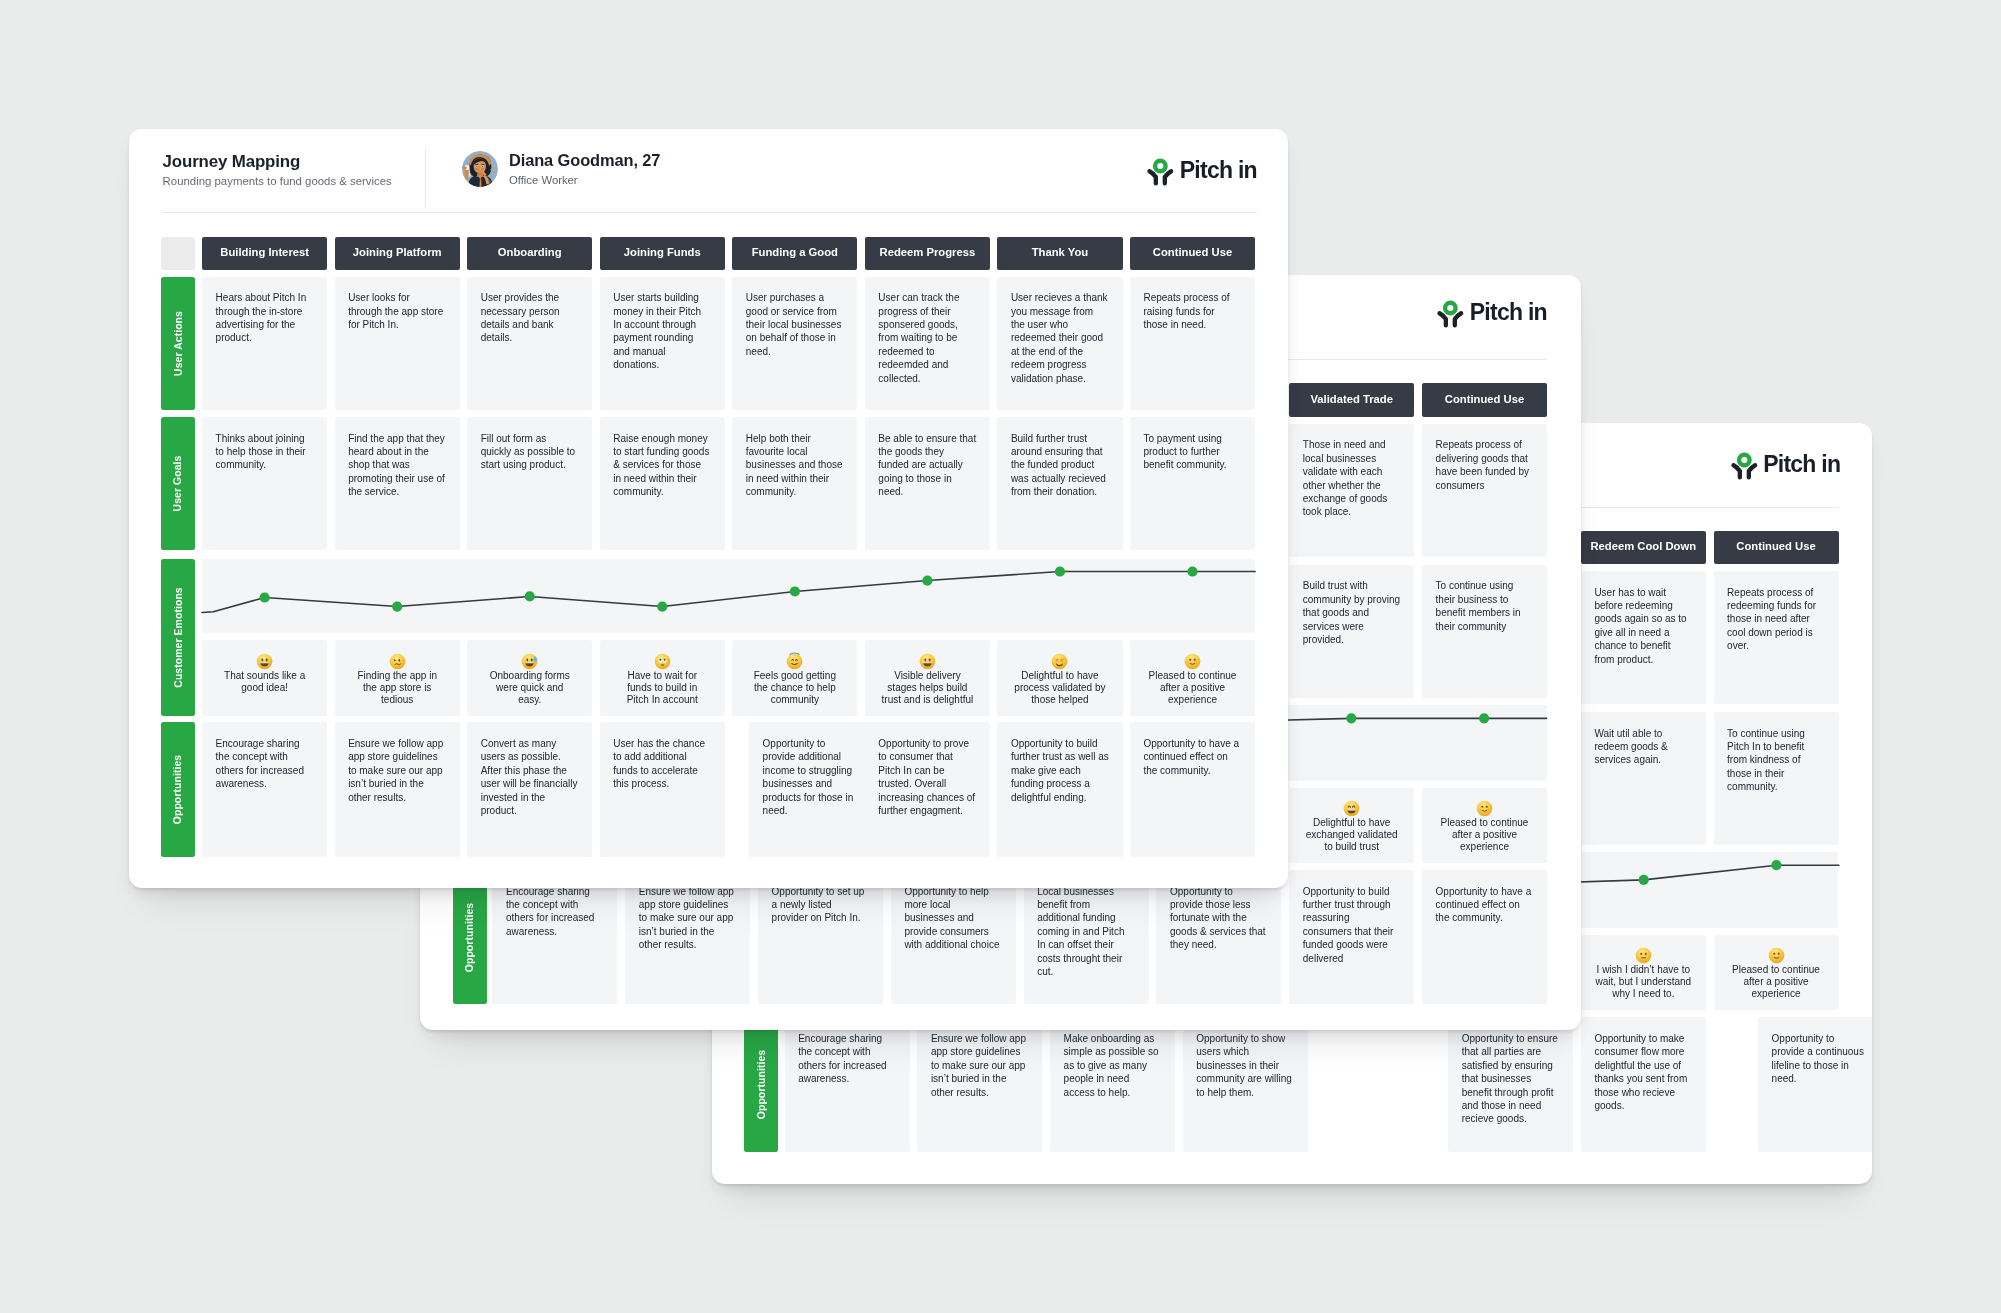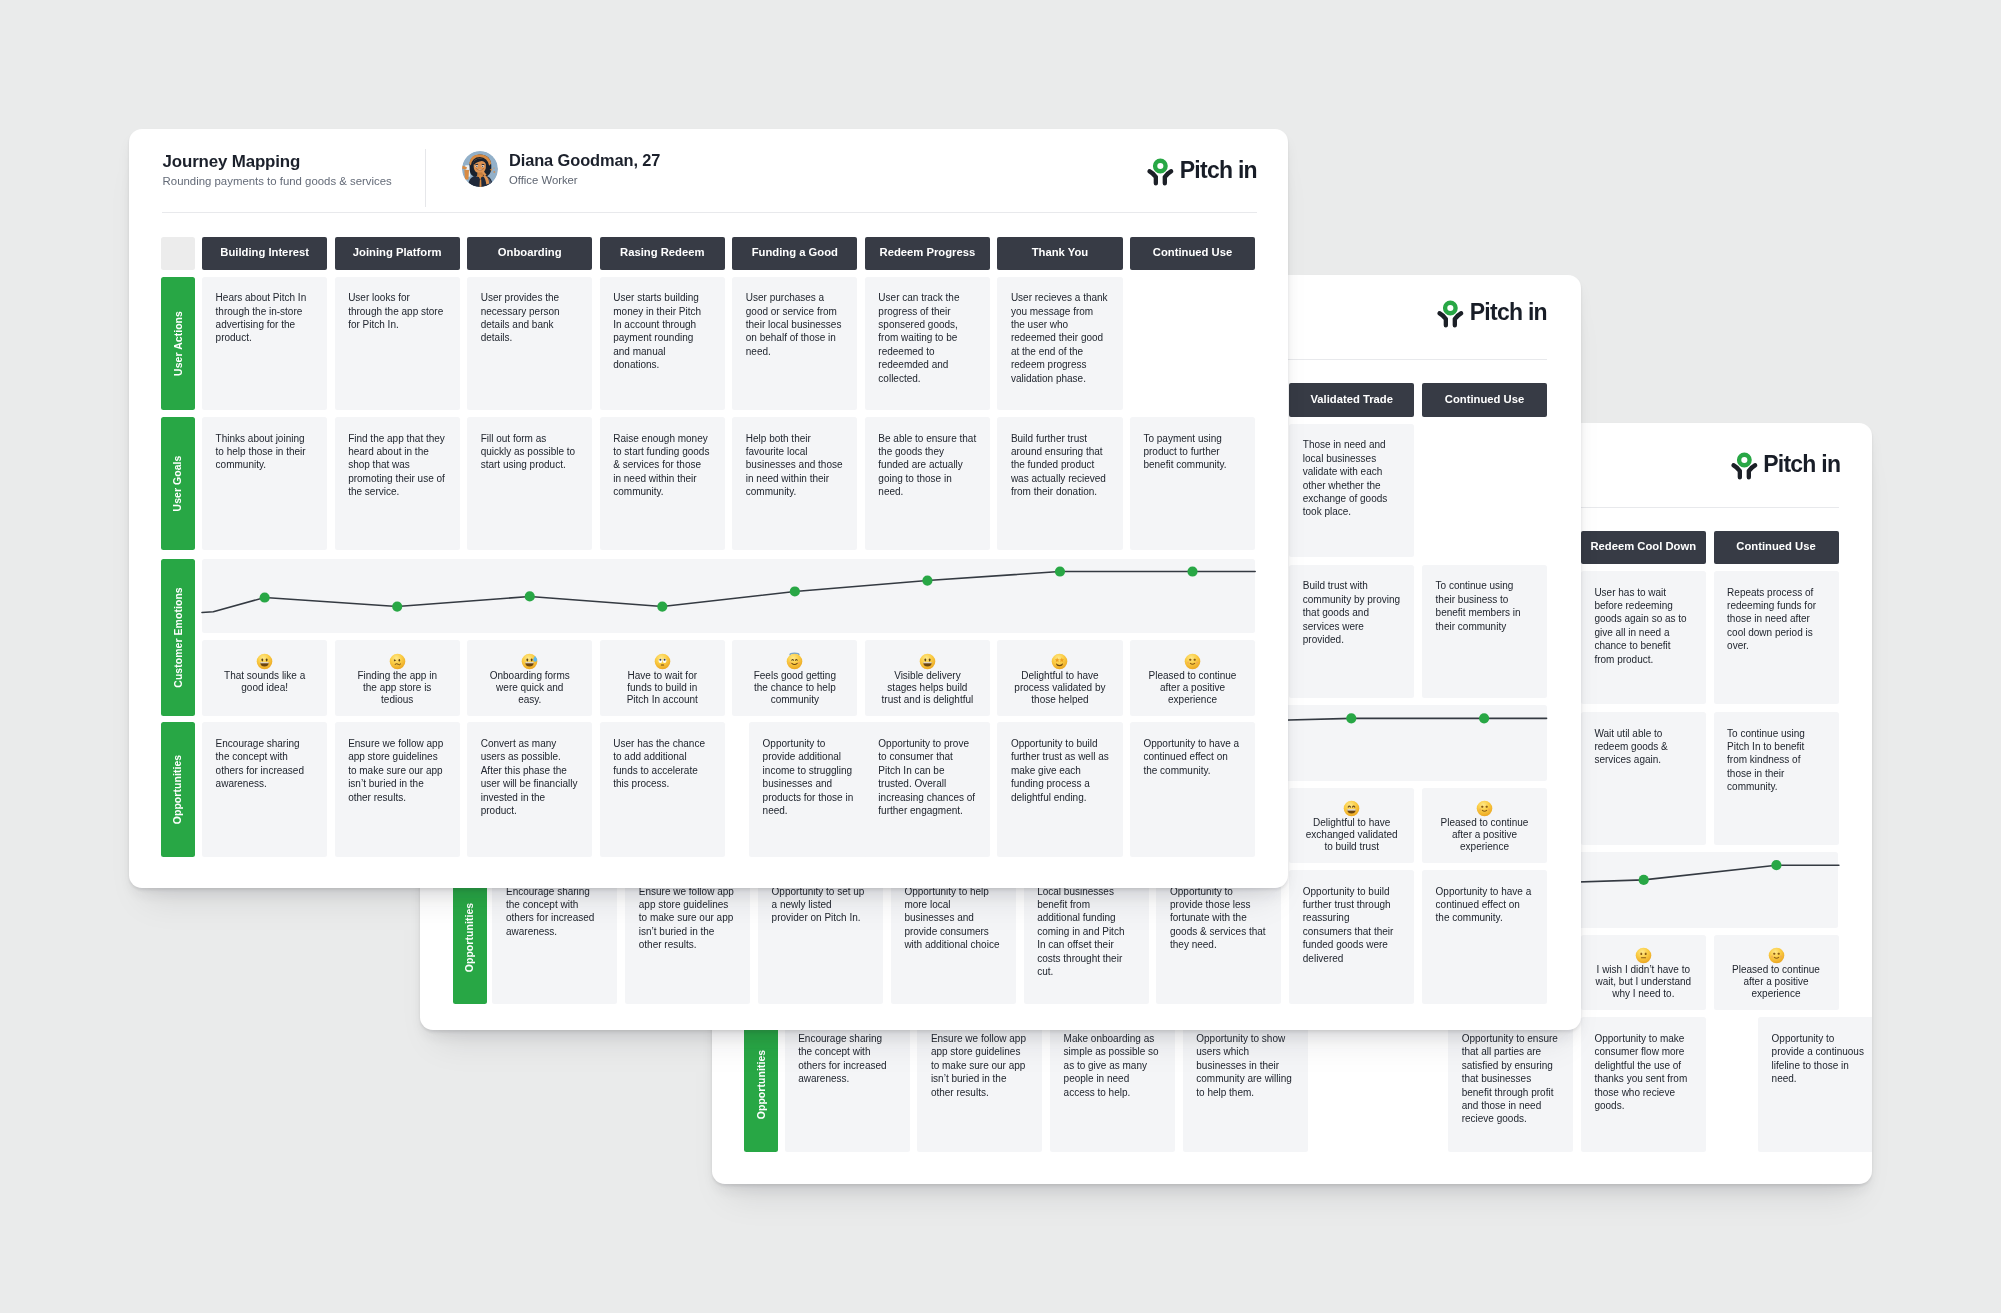--- a/index.html
+++ b/index.html
@@ -272,20 +272,21 @@
       <div class="cell" style="left:338px;top:148.8px;width:125px;height:133px">User starts building money in their Pitch In account through payment rounding and manual donations.</div>
       <div class="cell" style="left:338px;top:289.8px;width:125px;height:133px">Raise enough money to start funding goods &amp; services for those in need within their community.</div>
       <div class="cell" style="left:470.80000000000007px;top:148.8px;width:125px;height:133px">User purchases a good or service from their local businesses on behalf of those in need.</div>
       <div class="cell" style="left:470.80000000000007px;top:289.8px;width:125px;height:133px">Help both their favourite local businesses and those in need within their community.</div>
       <div class="cell" style="left:603.6px;top:148.8px;width:125px;height:133px">User can track the progress of their sponsered goods, from waiting to be redeemed to redeemded and collected.</div>
       <div class="cell" style="left:603.6px;top:289.8px;width:125px;height:133px">Be able to ensure that the goods they funded are actually going to those in need.</div>
       <div class="cell" style="left:736.4px;top:148.8px;width:125px;height:133px">User recieves a thank you message from the user who redeemed their good at the end of the redeem progress validation phase.</div>
       <div class="cell" style="left:736.4px;top:289.8px;width:125px;height:133px">Build further trust around ensuring that the funded product was actually recieved from their donation.</div>
       <div class="cell" style="left:869.2px;top:148.8px;width:125px;height:133px">Those in need and local businesses validate with each other whether the exchange of goods took place.</div>
       <div class="cell" style="left:869.2px;top:289.8px;width:125px;height:133px">Build trust with community by proving that goods and services were provided.</div>
+      <div class="cell" style="left:1002.0000000000001px;top:148.8px;width:125px;height:133px">Repeats process of delivering goods that have been funded by consumers</div>
       <div class="cell" style="left:1002.0000000000001px;top:289.8px;width:125px;height:133px">To continue using their business to benefit members in their community</div>
       <div class="band" style="left:72.4px;top:429.7px;width:1054.6000000000001px;height:76.2px">
         <svg width="1054.6000000000001" height="76.2">
           <path d="M 0 54.86 L 11.25 54.06 L 62.50 47.24 L 195.30 57.15 L 328.10 47.24 L 460.90 34.29 L 593.70 22.86 L 726.50 16.76 L 859.30 13.33 L 992.10 13.33 L 1054.60 13.33" fill="none" stroke="#343a42" stroke-width="1.6" stroke-linejoin="round" stroke-linecap="round"></path>
           <circle cx="62.50" cy="47.24" r="5.1" fill="#28a745"></circle>
           <circle cx="195.30" cy="57.15" r="5.1" fill="#28a745"></circle>
           <circle cx="328.10" cy="47.24" r="5.1" fill="#28a745"></circle>
           <circle cx="460.90" cy="34.29" r="5.1" fill="#28a745"></circle>
           <circle cx="593.70" cy="22.86" r="5.1" fill="#28a745"></circle>
           <circle cx="726.50" cy="16.76" r="5.1" fill="#28a745"></circle>
@@ -469,21 +470,21 @@
           <path d="M6.4 17.9 Q10.2 20.0 12.6 23.6 L12.6 29.7" fill="none" stroke="#1c2027" stroke-width="4.25" stroke-linecap="round" stroke-linejoin="round"></path>
           <path d="M27.6 17.9 Q23.8 20.0 21.4 23.6 L21.4 29.7" fill="none" stroke="#1c2027" stroke-width="4.25" stroke-linecap="round" stroke-linejoin="round"></path>
         </svg>
         <span class="logotext" style="font-size:23px">Pitch in</span>
       </div>
       <div class="cdivider" style="left:32.8px;top:83.2px;width:1095px"></div>
       <div class="cornerchip" style="left:32px;top:107.5px;width:34px;height:33px"></div>
       <div class="stagechip" style="left:73px;top:107.5px;width:125.3px;height:33px">Building Interest</div>
       <div class="stagechip" style="left:205.55px;top:107.5px;width:125.3px;height:33px">Joining Platform</div>
       <div class="stagechip" style="left:338.1px;top:107.5px;width:125.3px;height:33px">Onboarding</div>
-      <div class="stagechip" style="left:470.65000000000003px;top:107.5px;width:125.3px;height:33px">Rasing Redeem</div>
+      <div class="stagechip" style="left:470.65000000000003px;top:107.5px;width:125.3px;height:33px">Joining Funds</div>
       <div class="stagechip" style="left:603.2px;top:107.5px;width:125.3px;height:33px">Funding a Good</div>
       <div class="stagechip" style="left:735.75px;top:107.5px;width:125.3px;height:33px">Redeem Progress</div>
       <div class="stagechip" style="left:868.3000000000001px;top:107.5px;width:125.3px;height:33px">Thank You</div>
       <div class="stagechip" style="left:1000.8500000000001px;top:107.5px;width:125.3px;height:33px">Continued Use</div>
       <div class="rowlabel" style="left:32px;top:147.5px;width:34px;height:133px">
         <span>User Actions</span>
       </div>
       <div class="rowlabel" style="left:32px;top:288px;width:34px;height:133px">
         <span>User Goals</span>
       </div>
@@ -500,20 +501,21 @@
       <div class="cell" style="left:338.1px;top:147.5px;width:125.3px;height:133px">User provides the necessary person details and bank details.</div>
       <div class="cell" style="left:338.1px;top:288px;width:125.3px;height:133px">Fill out form as quickly as possible to start using product.</div>
       <div class="cell" style="left:470.65000000000003px;top:147.5px;width:125.3px;height:133px">User starts building money in their Pitch In account through payment rounding and manual donations.</div>
       <div class="cell" style="left:470.65000000000003px;top:288px;width:125.3px;height:133px">Raise enough money to start funding goods &amp; services for those in need within their community.</div>
       <div class="cell" style="left:603.2px;top:147.5px;width:125.3px;height:133px">User purchases a good or service from their local businesses on behalf of those in need.</div>
       <div class="cell" style="left:603.2px;top:288px;width:125.3px;height:133px">Help both their favourite local businesses and those in need within their community.</div>
       <div class="cell" style="left:735.75px;top:147.5px;width:125.3px;height:133px">User can track the progress of their sponsered goods, from waiting to be redeemed to redeemded and collected.</div>
       <div class="cell" style="left:735.75px;top:288px;width:125.3px;height:133px">Be able to ensure that the goods they funded are actually going to those in need.</div>
       <div class="cell" style="left:868.3000000000001px;top:147.5px;width:125.3px;height:133px">User recieves a thank you message from the user who redeemed their good at the end of the redeem progress validation phase.</div>
       <div class="cell" style="left:868.3000000000001px;top:288px;width:125.3px;height:133px">Build further trust around ensuring that the funded product was actually recieved from their donation.</div>
+      <div class="cell" style="left:1000.8500000000001px;top:147.5px;width:125.3px;height:133px">Repeats process of raising funds for those in need.</div>
       <div class="cell" style="left:1000.8500000000001px;top:288px;width:125.3px;height:133px">To payment using product to further benefit community.</div>
       <div class="band" style="left:73px;top:429.5px;width:1053.15px;height:74.5px">
         <svg width="1053.15" height="74.5">
           <path d="M 0 53.49 L 11.28 52.69 L 62.65 38.52 L 195.20 47.53 L 327.75 37.47 L 460.30 47.53 L 592.85 32.48 L 725.40 21.53 L 857.95 12.52 L 990.50 12.52 L 1053.15 12.52" fill="none" stroke="#343a42" stroke-width="1.6" stroke-linejoin="round" stroke-linecap="round"></path>
           <circle cx="62.65" cy="38.52" r="5.1" fill="#28a745"></circle>
           <circle cx="195.20" cy="47.53" r="5.1" fill="#28a745"></circle>
           <circle cx="327.75" cy="37.47" r="5.1" fill="#28a745"></circle>
           <circle cx="460.30" cy="47.53" r="5.1" fill="#28a745"></circle>
           <circle cx="592.85" cy="32.48" r="5.1" fill="#28a745"></circle>
           <circle cx="725.40" cy="21.53" r="5.1" fill="#28a745"></circle>

